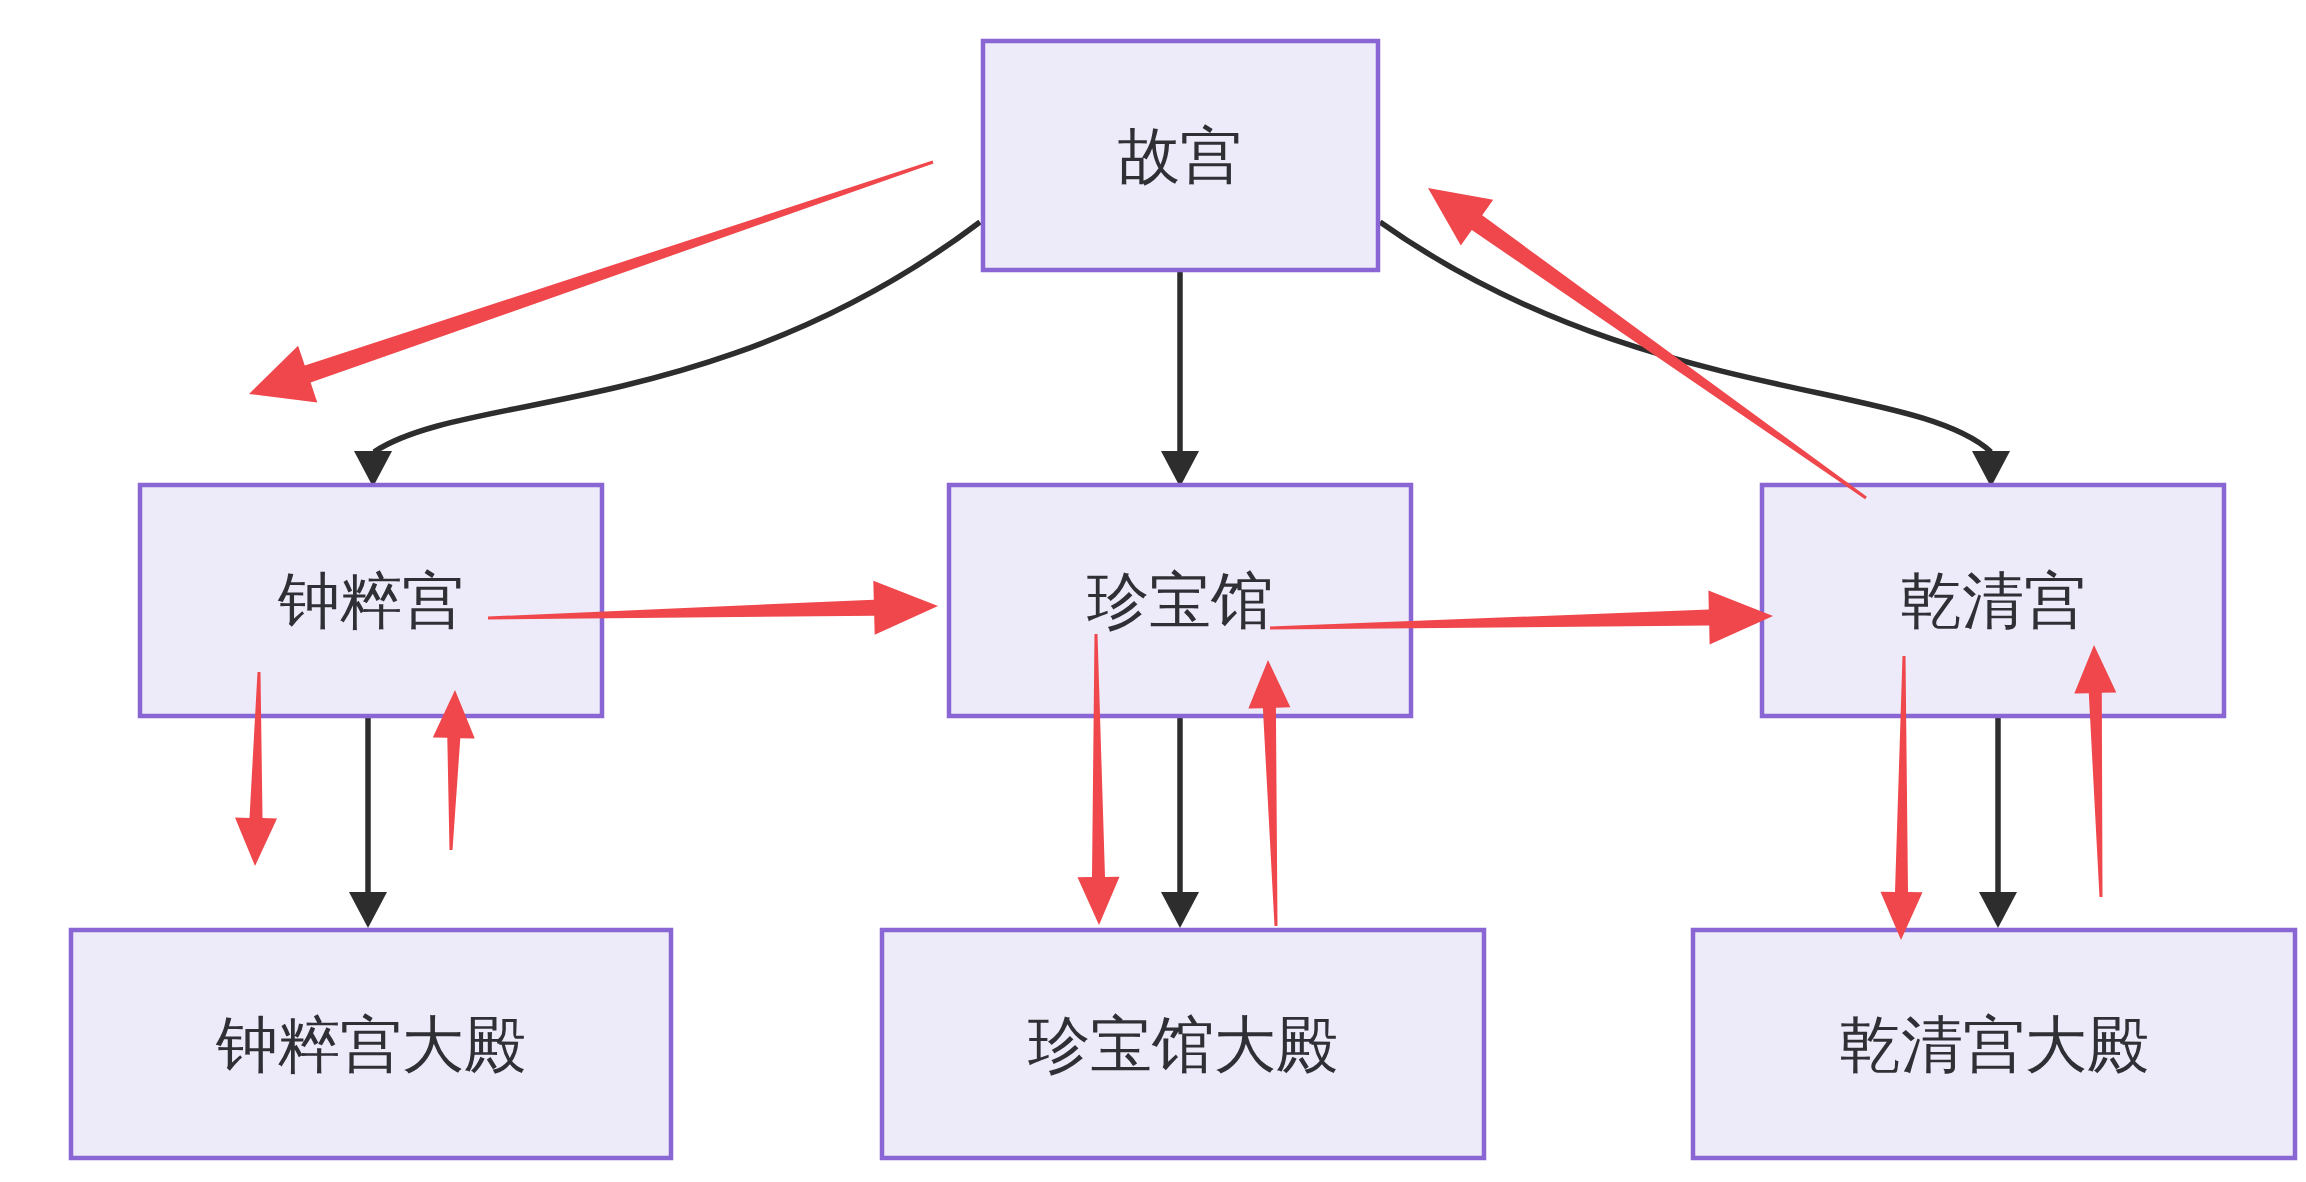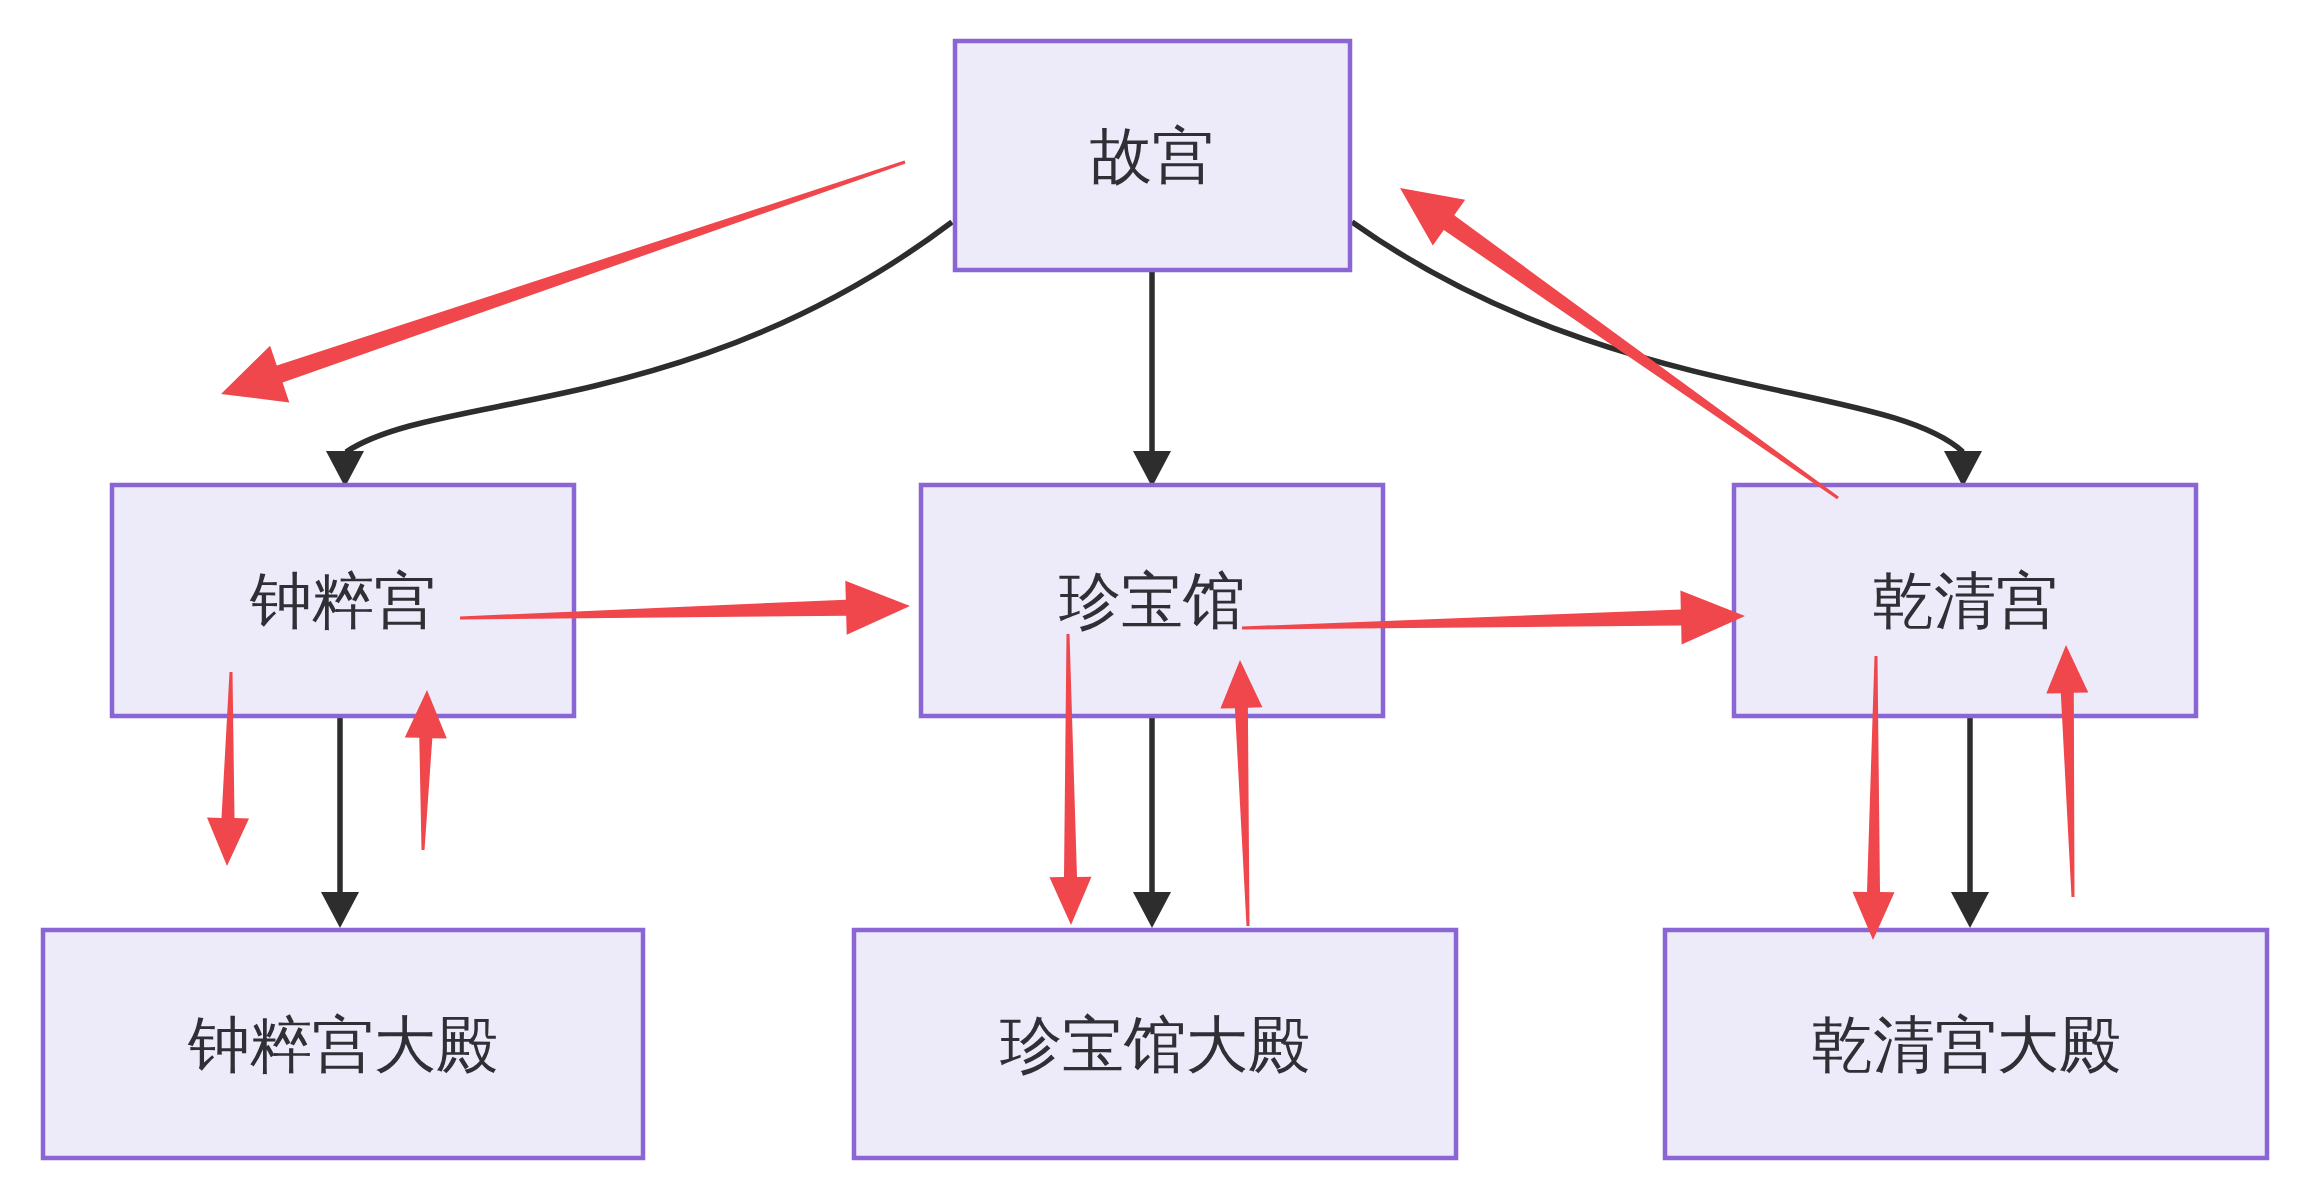--- a/index.html
+++ b/index.html
@@ -4,21 +4,21 @@
 <style>
   :root{
     --node-fill:#edebf9;
     --node-border:#8a65d4;
     --edge-color:#2d2d2d;
     --highlight-color:#ef474b;
     --text-color:#2f2f36;
     --background:#ffffff;
   }
   html,body{margin:0;padding:0;background:var(--background);}
-  .stage{width:2080px;height:1182px;position:relative;}
+  .stage{width:2080px;height:1182px;position:relative;margin-left:28px;}
   svg{display:block;}
   .node-rect{
     fill:var(--node-fill);
     stroke:var(--node-border);
     stroke-width:4.5;
   }
   .node-label{
     fill:var(--text-color);
     font-family:"Liberation Sans","DejaVu Sans",sans-serif;
     font-size:62px;

